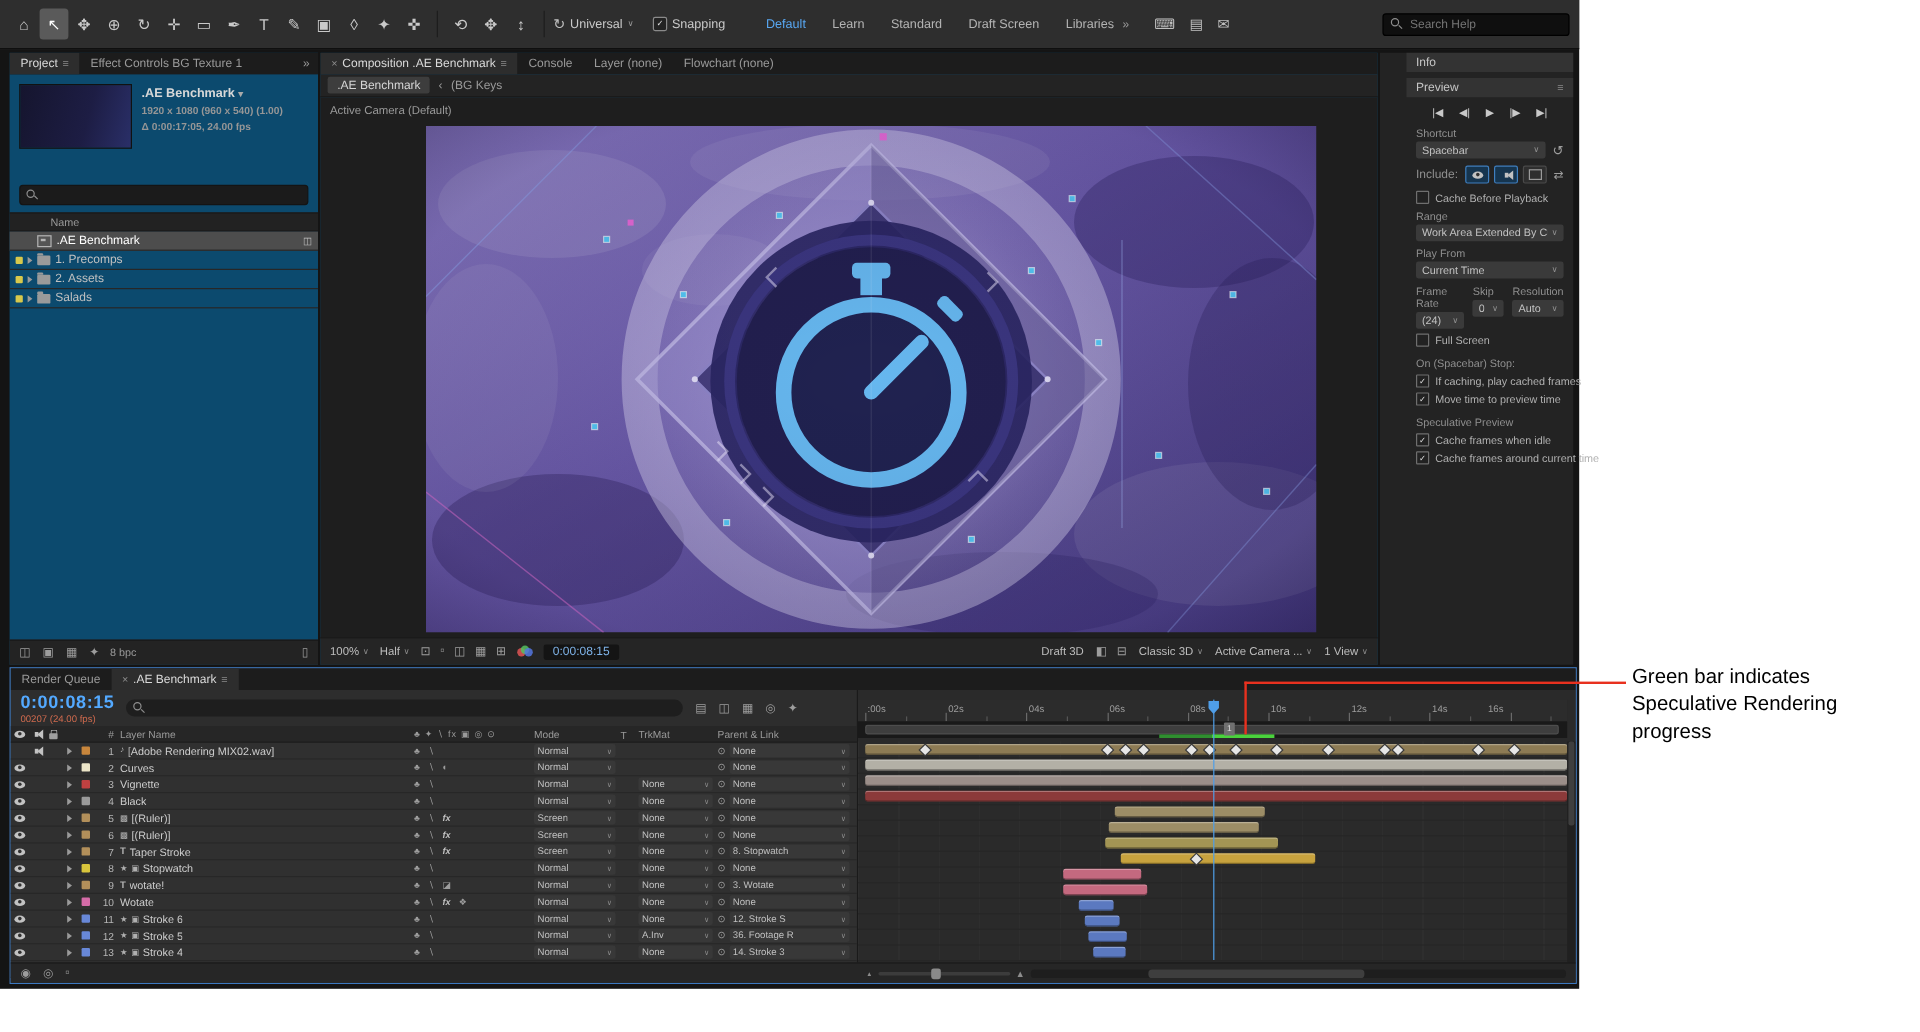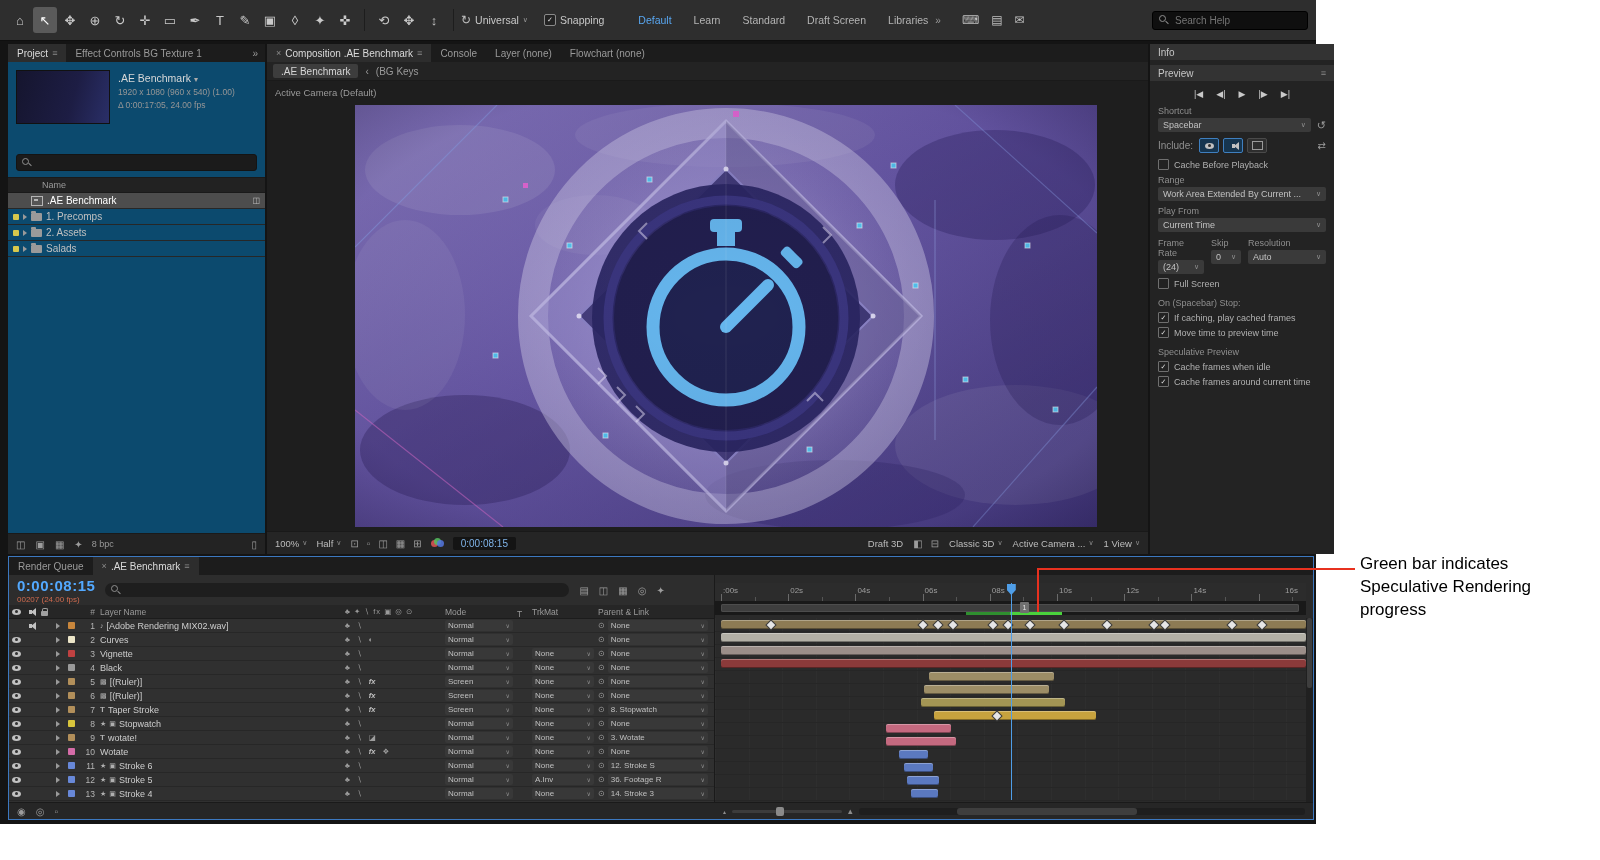--- a/index.html
+++ b/index.html
@@ -30,21 +30,21 @@
   
   .panel{position:absolute;background:#0c4a6e;}
   .tabbar{height:18px;background:#1c1c1c;display:flex;align-items:stretch;font-size:10px;color:#9a9a9a;overflow:hidden;}
   .tab{display:flex;align-items:center;gap:4px;padding:0 9px;white-space:nowrap;}
   .tab.active{background:#2d2d2d;color:#dadada;}
   .tab .x,.tab .menu{color:#8a8a8a;font-size:9px;}
   .tabbar .spacer{flex:1;}
 
   
   .left-panel{left:8px;top:44px;width:257px;height:510px;}
-  .pp-head{display:flex;gap:8px;padding:8px 8px 4px;}
+  .pp-head{display:flex;gap:8px;padding:8px 8px 4px;font-weight:bold;}
   .thumb{width:92px;height:52px;background:linear-gradient(105deg,#15152e,#1d1d44 60%,#2a2f68);border:1px solid #111;flex:none;}
   .pp-name{font-size:10.5px;color:#d8d8d8;margin-top:2px;}
   .caret{font-size:8px;color:#aaa;}
   .pp-line{font-size:8.5px;color:#969696;margin-top:3px;white-space:nowrap;}
   .psearch{margin:26px 8px 6px;height:15px;background:#1b1b1b;border:1px solid #141414;border-radius:3px;display:flex;align-items:center;gap:5px;padding:0 5px;}
   .pcolhead{height:14px;background:#222;border-top:1px solid #1a1a1a;border-bottom:1px solid #1a1a1a;display:flex;align-items:center;padding-left:34px;font-size:9px;color:#9a9a9a;}
   .prow{height:15px;display:flex;align-items:center;gap:4px;padding:0 5px;font-size:10px;color:#c0c0c0;border-bottom:1px solid #272727;}
   .prow.sel{background:#4d4d4d;color:#fff;}
   .pchip{width:6px;height:6px;border-radius:1px;flex:none;}
   .tri-r{width:0;height:0;border-top:3px solid transparent;border-bottom:3px solid transparent;border-left:4px solid #9a9a9a;flex:none;}
@@ -68,21 +68,21 @@
   .comp-foot{position:absolute;left:0;bottom:0;right:0;height:22px;background:#252525;border-top:1px solid #191919;display:flex;align-items:center;gap:9px;padding:0 8px;font-size:9.5px;color:#bdbdbd;}
   .fdd{display:flex;align-items:center;gap:3px;white-space:nowrap;}
   .fdd .ch{font-size:7px;color:#8a8a8a;}
   .f-icons{display:flex;gap:8px;color:#9d9d9d;font-size:10px;}
   .tc-well{background:#141414;border-radius:2px;padding:1px 8px;color:#7fb3e8;font-size:10px;}
   .channels{width:13px;height:11px;position:relative;flex:none;}
   .channels i{position:absolute;width:7px;height:7px;border-radius:50%;opacity:.85;}
   .comp-foot-right{margin-left:auto;display:flex;align-items:center;gap:10px;}
 
   
-  .right-panel{left:1150px;top:44px;width:184px;height:510px;background:#232323;}
+  .right-panel{left:1150px;top:44px;width:139px;height:510px;background:#232323;padding-left:22px;}
   .phead{height:16px;background:#333;margin-bottom:1px;display:flex;align-items:center;padding:0 8px;font-size:10px;color:#c6c6c6;}
   .phead .menu{margin-left:auto;color:#8a8a8a;font-size:9px;}
   .rp-body{padding:4px 8px 0;}
   .tprow{display:flex;justify-content:center;gap:13px;margin:3px 0 7px;}
   .tpbtn{color:#c9c9c9;font-size:9px;}
   .rp-label{font-size:9px;color:#8f8f8f;margin:5px 0 2px;}
   .rdd{height:14px;background:#3a3a3a;border-radius:2px;display:flex;align-items:center;font-size:9px;color:#c2c2c2;padding:0 5px;min-width:0;}
   .rdd span:first-child{white-space:nowrap;overflow:hidden;}
   .rdd .ch{margin-left:auto;font-size:7px;color:#8f8f8f;padding-left:3px;}
   .row2{display:flex;align-items:center;gap:6px;}
@@ -1266,21 +1266,21 @@
             <div class="rlabel" style="left: 209.6px;">06s</div>
             <div class="rtick major" style="left: 274.8px;"></div>
             <div class="rlabel" style="left: 276.8px;">08s</div>
             <div class="rtick major" style="left: 342px;"></div>
             <div class="rlabel" style="left: 344px;">10s</div>
             <div class="rtick major" style="left: 409.2px;"></div>
             <div class="rlabel" style="left: 411.2px;">12s</div>
             <div class="rtick major" style="left: 476.4px;"></div>
             <div class="rlabel" style="left: 478.4px;">14s</div>
             <div class="rtick major" style="left: 543.6px;"></div>
-            <div class="rlabel" style="left: 570px;">16s</div>
+            <div class="rlabel" style="left: 525px;">16s</div>
             <div class="rtick" style="left: 39.6px;"></div>
             <div class="rtick" style="left: 106.8px;"></div>
             <div class="rtick" style="left: 174px;"></div>
             <div class="rtick" style="left: 241.2px;"></div>
             <div class="rtick" style="left: 308.4px;"></div>
             <div class="rtick" style="left: 375.6px;"></div>
             <div class="rtick" style="left: 442.8px;"></div>
             <div class="rtick" style="left: 510px;"></div>
             <div class="rtick" style="left: 577.2px;"></div>
           </div>

